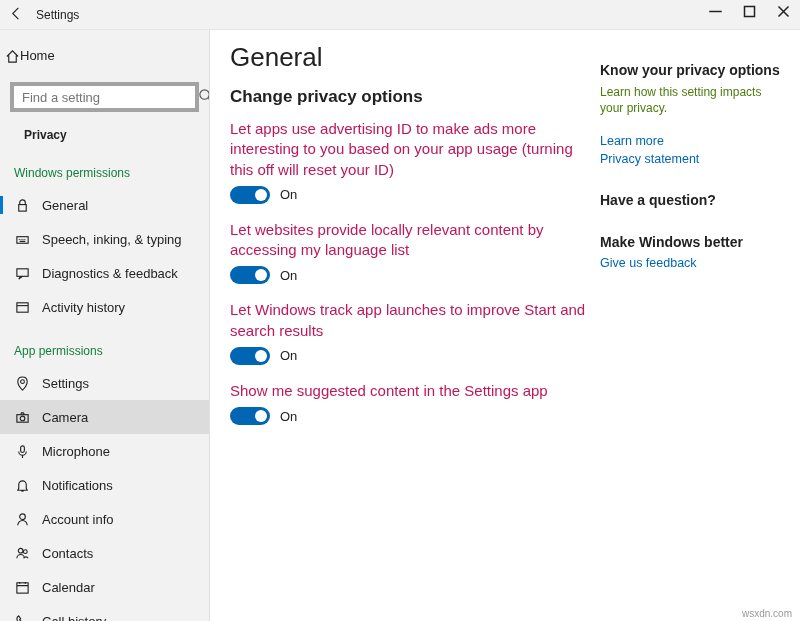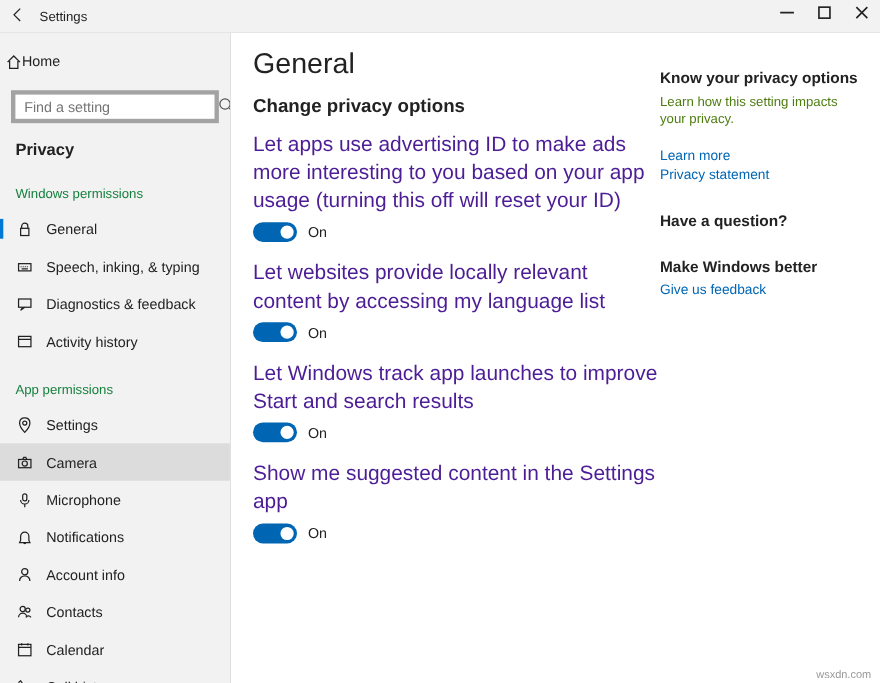--- a/index.html
+++ b/index.html
@@ -18,35 +18,35 @@
     
     .sidebar { width: 210px; background: #f2f2f2; border-right: 1px solid #e0e0e0; overflow-y: auto; padding-top: 10px; position: relative; }
     .sidebar::-webkit-scrollbar { width: 4px; }
     .sidebar::-webkit-scrollbar-thumb { background: #bcbcbc; }
     .home { display: flex; align-items: flex-start; padding: 8px 4px; gap: 0; cursor: pointer; }
     .home .icon { width: 16px; height: 16px; display: flex; align-items: center; justify-content: center; color: #222; }
     .home .label { font-size: 13px; color: #222; }
     .search { margin: 10px 10px 12px 10px; height: 30px; border: 4px solid #a3a3a3; background: #fff; display: flex; align-items: center; padding: 0 8px; }
     .search input { border: none; outline: none; flex: 1; font-size: 13px; background: transparent; color: #666; }
     .search .icon { color: #555; font-size: 13px; }
-    .privacy-heading { font-weight: 600; font-size: 15px; padding: 4px 14px 18px 14px; }
+    .privacy-heading { font-weight: 600; font-size: 12px; padding: 4px 14px 18px 24px; }
     .side-section { color: #15803d; font-size: 12px; padding: 6px 14px 8px 14px; }
     .side-item { display: flex; align-items: center; padding: 9px 14px; gap: 12px; cursor: pointer; position: relative; }
     .side-item.selected { background: #dcdcdc; }
     .side-item.active-general::before { content: ""; position: absolute; left: 0; top: 8px; bottom: 8px; width: 3px; background: #0078d4; }
     .side-item .icon { width: 16px; height: 16px; display: flex; align-items: center; justify-content: center; color: #222; font-size: 14px; }
     .side-item .label { font-size: 13px; color: #222; }
 
     
     .main { flex: 1; display: flex; padding: 12px 0 0 20px; overflow-y: auto; }
     .content { flex: 1; max-width: 370px; }
     .content h1 { font-size: 26px; font-weight: 400; margin-bottom: 14px; }
     .content h2 { font-size: 17px; font-weight: 600; margin-bottom: 12px; }
     .opt { margin-bottom: 16px; }
-    .opt .desc { font-size: 19px; color: #4c1d95; line-height: 1.35; margin-bottom: 6px; }
+    .opt .desc { font-size: 15px; color: #be185d; line-height: 1.35; margin-bottom: 6px; }
     .toggle-row { display: flex; align-items: center; gap: 10px; }
     .toggle { width: 40px; height: 18px; border-radius: 10px; background: #0066b4; position: relative; cursor: pointer; }
     .toggle::after { content: ""; position: absolute; right: 3px; top: 3px; width: 12px; height: 12px; border-radius: 50%; background: #fff; }
     .toggle-label { font-size: 13px; }
 
     
     .right { width: 200px; padding: 20px 16px 0 0; }
     .right h3 { font-size: 14px; font-weight: 600; margin-bottom: 6px; }
     .right p { font-size: 12px; color: #4d7c0f; margin-bottom: 18px; line-height: 1.35; }
     .right a { display: block; color: #0066b4; font-size: 12.5px; text-decoration: none; margin-bottom: 4px; cursor: pointer; }

